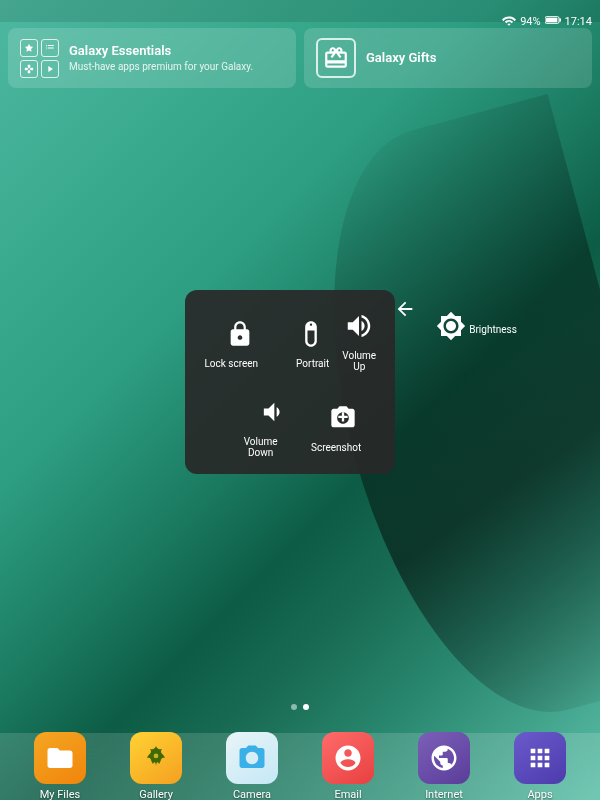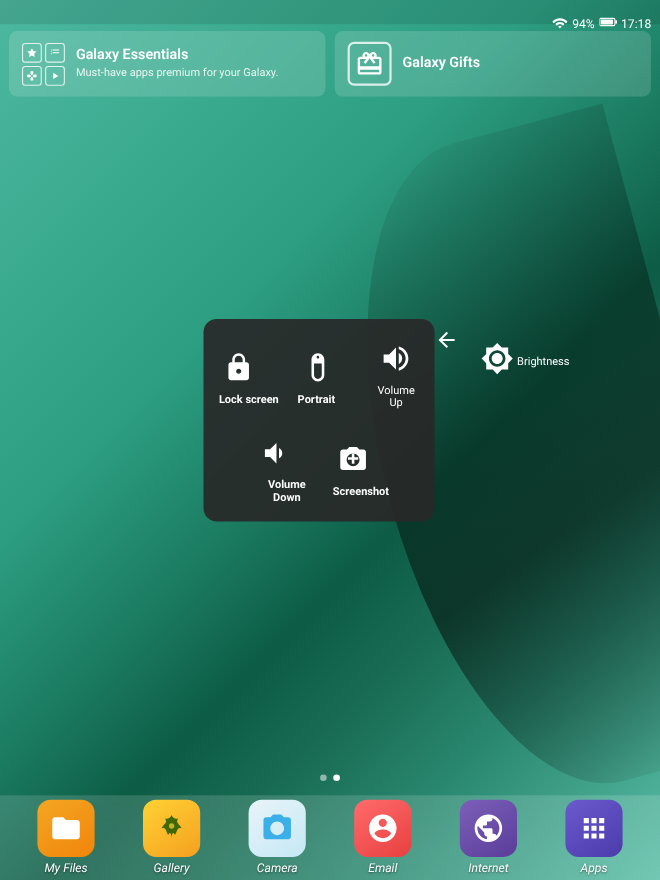--- a/index.html
+++ b/index.html
@@ -180,29 +180,28 @@
     .page-dot.active {
       background: white;
     }
 
     
     #dock {
       position: absolute;
       bottom: 0;
       left: 0;
       right: 0;
-      height: 77px;
+      height: 67px;
       background: rgba(255,255,255,0.15);
       backdrop-filter: blur(10px);
       display: flex;
       align-items: center;
       justify-content: space-around;
       padding: 16px 12px;
       z-index: 100;
-      font-style: italic;
     }
 
     .dock-item {
       display: flex;
       flex-direction: column;
       align-items: center;
       gap: 4px;
       cursor: pointer;
       min-width: 70px;
     }
@@ -269,25 +268,24 @@
     .qa-row-bot {
       display: flex;
       width: 100%;
       margin-left: 32px;
     }
 
     .qa-half {
       flex: 1;
       display: flex;
       flex-direction: column;
-      align-items: flex-start;
+      align-items: flex-end;
       justify-content: center;
       padding: 12px 6px 8px;
       cursor: pointer;
-      font-weight: bold;
     }
 
     .qa-mid-left {
       flex: 1;
       display: flex;
       flex-direction: column;
       align-items: center;
       justify-content: center;
       padding: 10px 6px;
       cursor: pointer;
@@ -325,21 +323,21 @@
     </span>
 
     <span class="status-icon">94%</span>
     <span class="status-icon">
       <svg width="16" height="10" viewBox="0 0 24 12" fill="white">
         <rect x="0" y="1" width="21" height="10" rx="2" ry="2" stroke="white" stroke-width="1.5" fill="none"></rect>
         <rect x="21.5" y="3.5" width="2.5" height="5" rx="1" fill="white"></rect>
         <rect x="1.5" y="2.5" width="17" height="7" rx="1" fill="white"></rect>
       </svg>
     </span>
-    <span class="status-icon" id="status-time-display">17:18</span>
+    <span class="status-icon" id="status-time-display">17:14</span>
   </div>
 </div>
 
 <div id="top-cards">
 
   <div class="top-card">
     <div class="card-icons">
       <div class="card-icon-box">
         <svg width="10" height="10" viewBox="0 0 24 24">
             <path d="M12 2l3.09 6.26L22 9.27l-5 4.87L18.18 21 12 17.77 5.82 21 7 14.14 2 9.27l6.91-1.01L12 2z" fill="white"></path>

